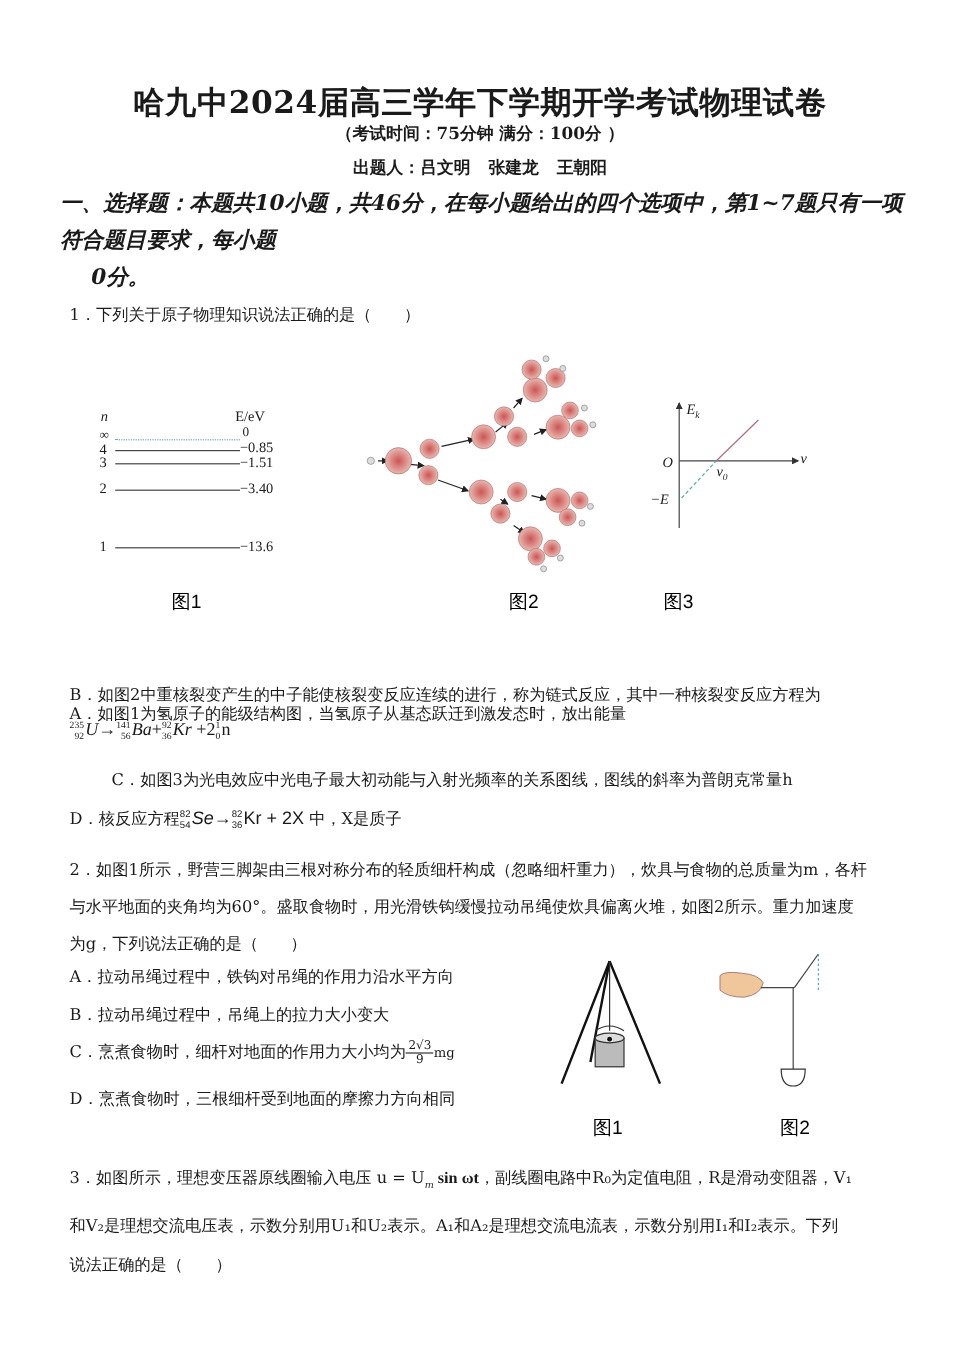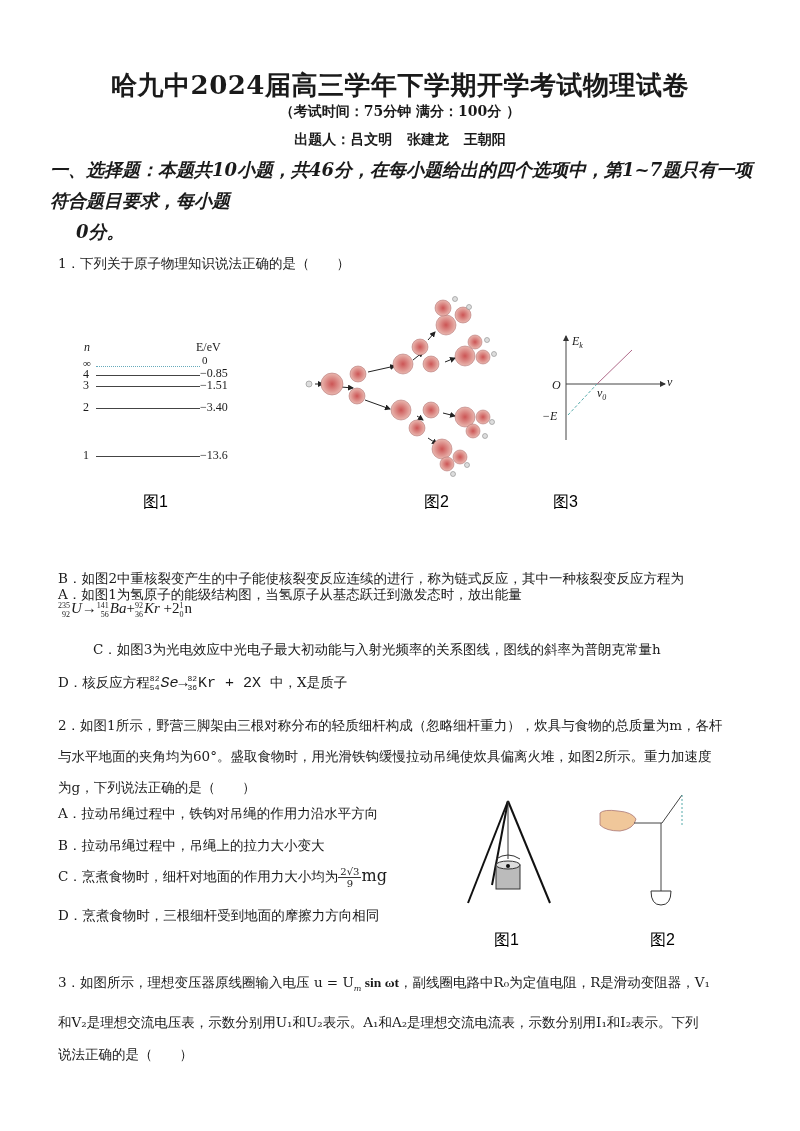--- a/index.html
+++ b/index.html
@@ -149,42 +149,42 @@
     </span><i>Ba</i>+<span class="nuc">
       <span>92</span>
       <span>36</span>
     </span><i>Kr</i> +2<span class="nuc">
       <span>1</span>
       <span>0</span>
     </span>n
 </div>
 <div class="abs opt" style="top:641px;margin-left:35px;">C．如图3为光电效应中光电子最大初动能与入射光频率的关系图线，图线的斜率为普朗克常量h</div>
 <div class="abs opt" style="top:674px;">
-  <span>D．核反应方程</span><span style="font-family:Liberation Mono, monospace;font-size:15px;"><span class="nuc">
+  <span>D．核反应方程</span><span style="font-family:Liberation Sans, sans-serif;font-size:15px;"><span class="nuc">
         <span>82</span>
         <span>54</span>
       </span><i>Se</i>→<span class="nuc">
         <span>82</span>
         <span>36</span>
       </span>Kr + 2X </span><span>中，X是质子</span>
 </div>
 
 <div class="abs q" style="top:710px;line-height:31px;width:700px;">
   <div>2．如图1所示，野营三脚架由三根对称分布的轻质细杆构成（忽略细杆重力），炊具与食物的总质量为m，各杆</div>
   <div>与水平地面的夹角均为60°。盛取食物时，用光滑铁钩缓慢拉动吊绳使炊具偏离火堆，如图2所示。重力加速度</div>
   <div>为g，下列说法正确的是（　　）</div>
 </div>
 
 <div class="abs opt" style="top:805px;">A．拉动吊绳过程中，铁钩对吊绳的作用力沿水平方向</div>
 <div class="abs opt" style="top:837px;">B．拉动吊绳过程中，吊绳上的拉力大小变大</div>
 <div class="abs opt" style="top:866px;">
   <span>C．烹煮食物时，细杆对地面的作用力大小均为</span><span class="frac">
       <span class="n">2√3</span>
       <span>9</span>
-    </span><span style="font-size:16px;">mg</span>
+    </span><span style="font-size:11px;">mg</span>
 </div>
 <div class="abs opt" style="top:907px;">D．烹煮食物时，三根细杆受到地面的摩擦力方向相同</div>
 
 <div class="abs" style="left:462px;top:797px;width:100px;height:112px;">
   <svg width="100" height="112" viewBox="0 0 100 112">
     <line x1="46" y1="4" x2="6" y2="106" stroke="#111" stroke-width="2"></line>
     <line x1="46" y1="4" x2="88" y2="106" stroke="#111" stroke-width="2"></line>
     <line x1="46" y1="4" x2="30" y2="88" stroke="#111" stroke-width="2"></line>
     <line x1="46" y1="4" x2="46" y2="62" stroke="#333" stroke-width="1"></line>
     <path d="M34 62 Q46 54 58 62" fill="none" stroke="#333" stroke-width="1"></path>

